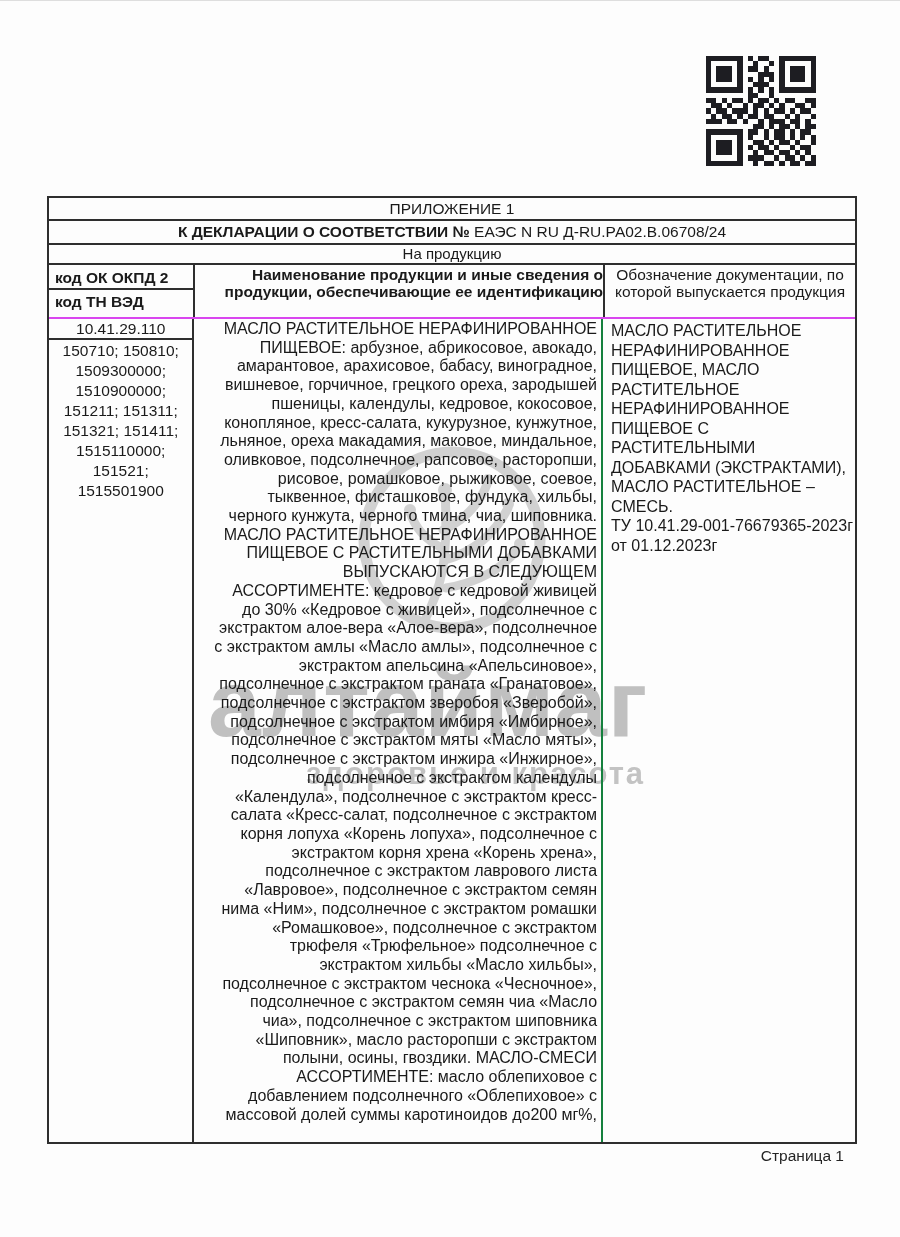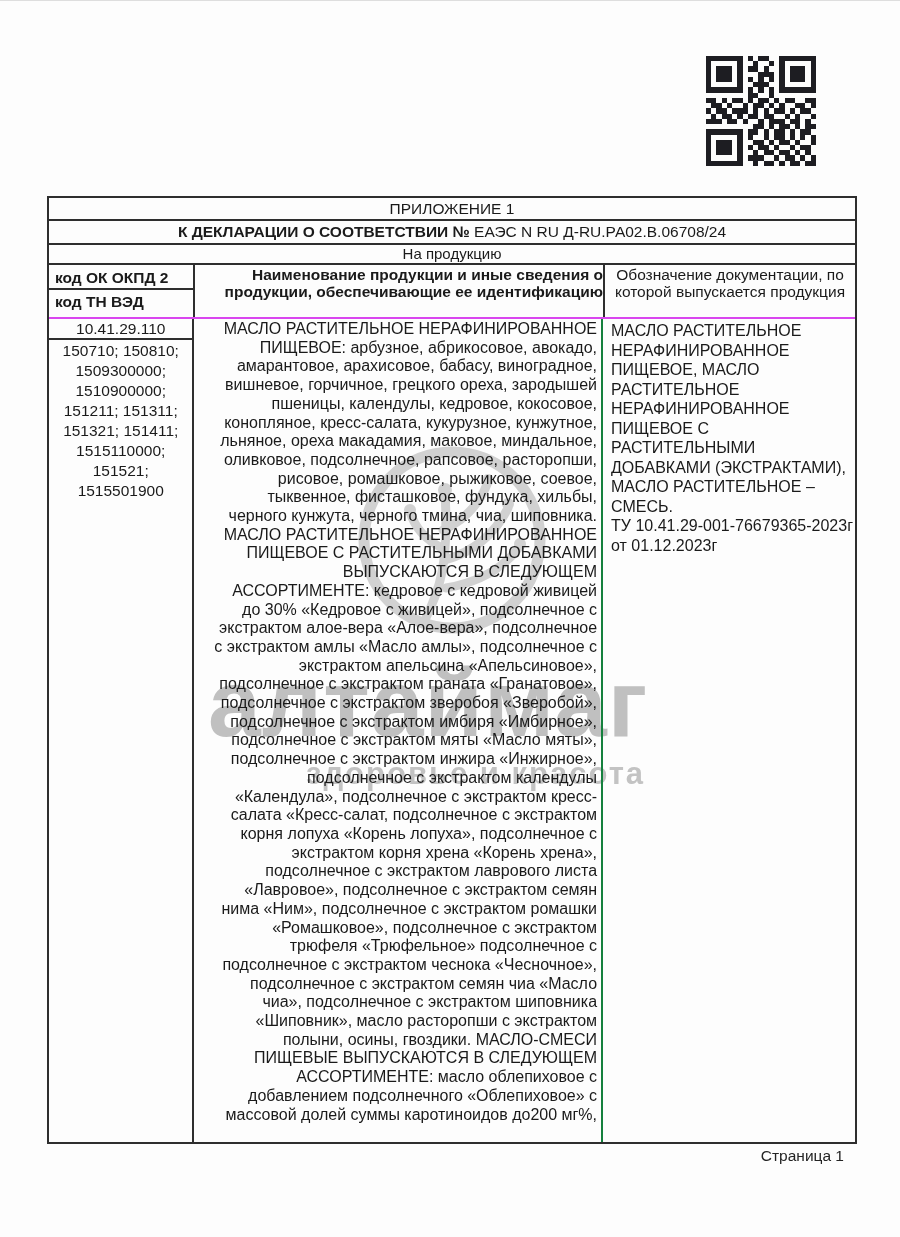--- a/index.html
+++ b/index.html
@@ -645,26 +645,26 @@
           <div>подсолнечное с экстрактом календулы</div>
           <div>«Календула», подсолнечное с экстрактом кресс-</div>
           <div>салата «Кресс-салат,  подсолнечное с экстрактом</div>
           <div>корня лопуха «Корень лопуха», подсолнечное с</div>
           <div>экстрактом корня хрена «Корень хрена»,</div>
           <div>подсолнечное с экстрактом лаврового листа</div>
           <div>«Лавровое», подсолнечное с экстрактом семян</div>
           <div>нима «Ним»,  подсолнечное с экстрактом ромашки</div>
           <div>«Ромашковое», подсолнечное с экстрактом</div>
           <div>трюфеля  «Трюфельное» подсолнечное с</div>
+          <div>экстрактом хильбы «Масло хильбы»,</div>
           <div>подсолнечное с экстрактом чеснока «Чесночное»,</div>
           <div>подсолнечное с экстрактом семян чиа «Масло</div>
           <div>чиа», подсолнечное с экстрактом шиповника</div>
           <div>«Шиповник», масло расторопши с экстрактом</div>
           <div>полыни, осины, гвоздики. МАСЛО-СМЕСИ</div>
-          <div>ПИЩЕВЫЕ ВЫПУСКАЮТСЯ В СЛЕДУЮЩЕМ</div>
           <div>АССОРТИМЕНТЕ: масло облепиховое с</div>
           <div>добавлением подсолнечного «Облепиховое» с</div>
           <div>массовой долей суммы каротиноидов до200 мг%,</div>
         </div>
       <div class="c3">
           <div>МАСЛО РАСТИТЕЛЬНОЕ</div>
           <div>НЕРАФИНИРОВАННОЕ</div>
           <div>ПИЩЕВОЕ,  МАСЛО</div>
           <div>РАСТИТЕЛЬНОЕ</div>
           <div>НЕРАФИНИРОВАННОЕ</div>

